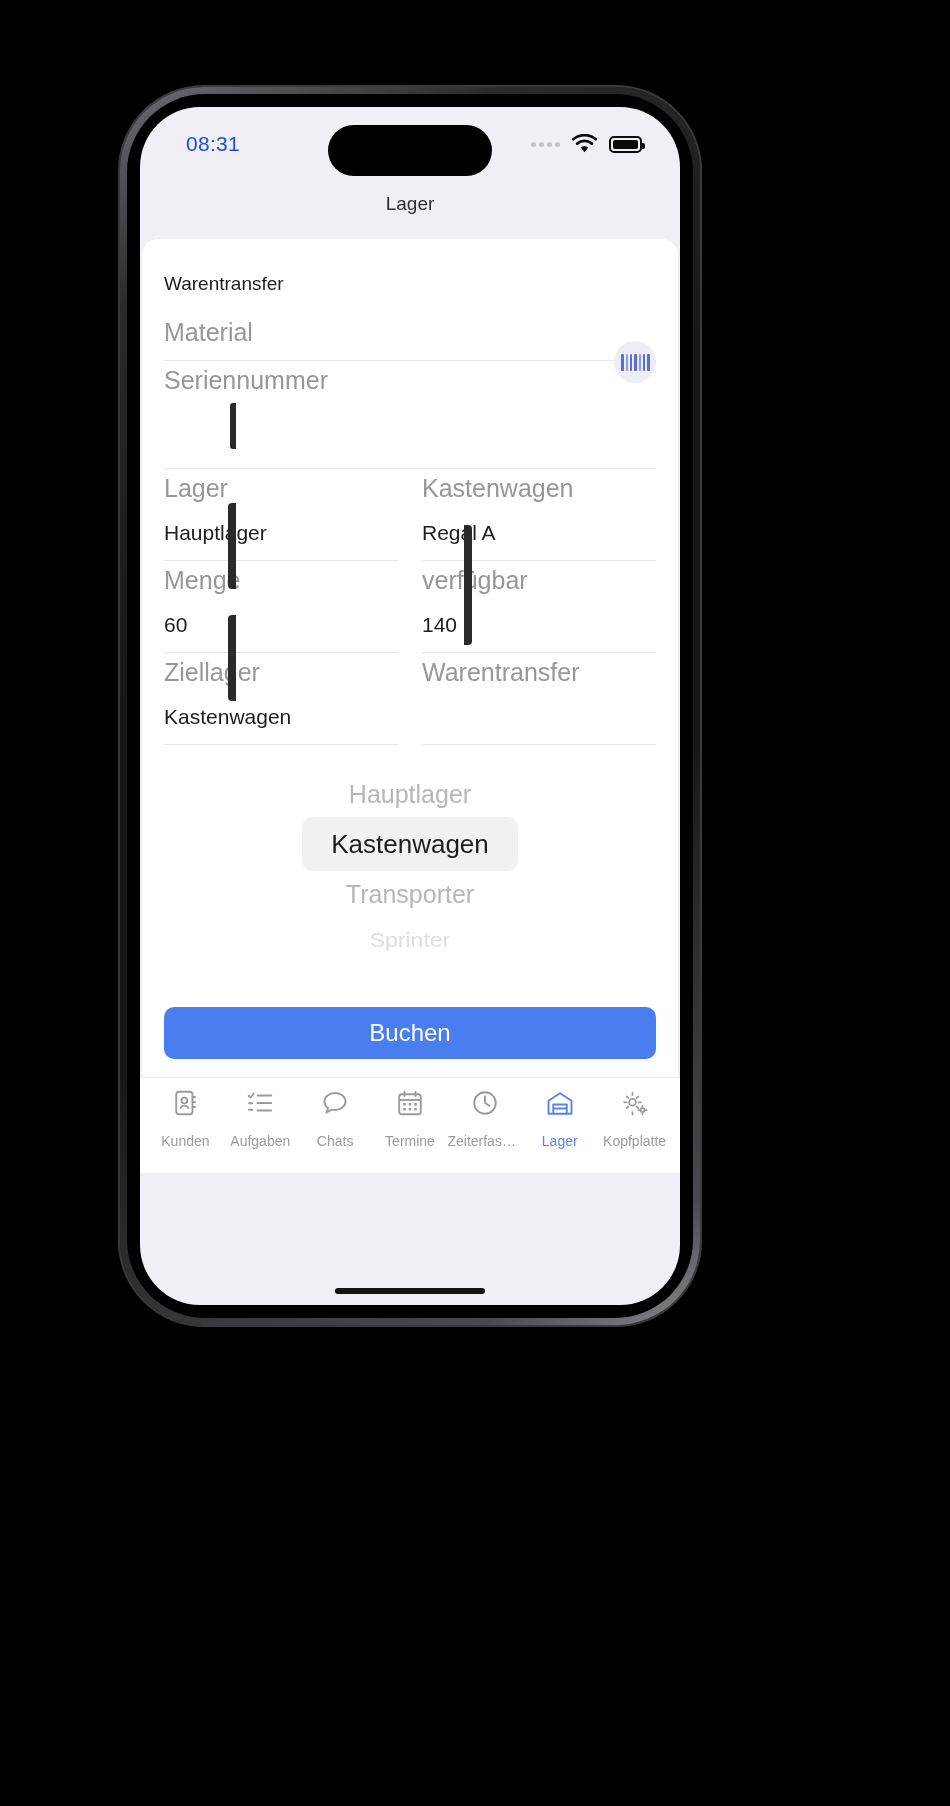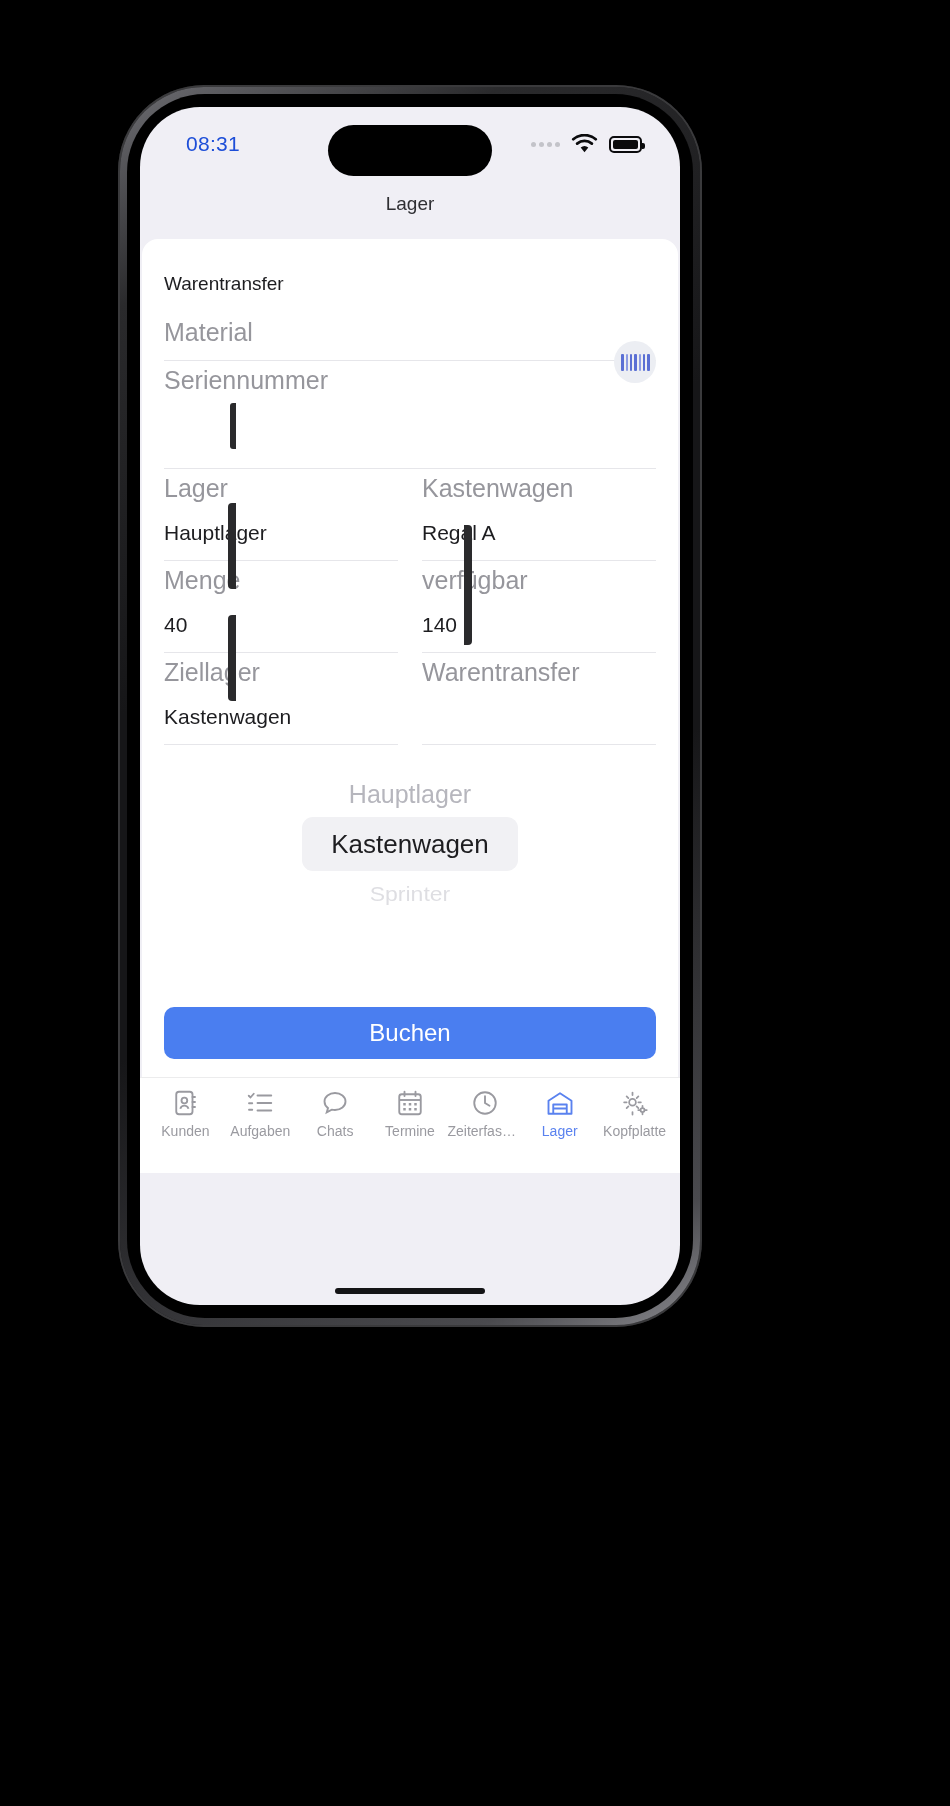--- a/index.html
+++ b/index.html
@@ -220,21 +220,21 @@
     display: flex;
     align-items: flex-start;
     padding: 10px 8px 0 8px;
   }
   .tab {
     flex: 1 1 0;
     min-width: 0;
     display: flex;
     flex-direction: column;
     align-items: center;
-    gap: 5px;
+    gap: 15px;
     color: #9a9aa0;
   }
   .tab.active { color: #5a82ef; }
   .tab-icon { width: 30px; height: 30px; display: block; }
   .tab-label {
     font-size: 14px;
     max-width: 100%;
     overflow: hidden;
     text-overflow: ellipsis;
     white-space: nowrap;
@@ -320,21 +320,21 @@
           <div class="field">
             <div class="field-label">Kastenwagen</div>
             <div class="field-value">Regal A</div>
             <div class="field-rule"></div>
           </div>
         </div>
 
         <div class="row2">
           <div class="field">
             <div class="field-label">Menge</div>
-            <div class="field-value">40</div>
+            <div class="field-value">60</div>
             <div class="field-rule"></div>
           </div>
           <div class="field">
             <div class="field-label">verfügbar</div>
             <div class="field-value">140</div>
             <div class="field-rule"></div>
           </div>
         </div>
 
         <div class="row2">
@@ -346,20 +346,21 @@
           <div class="field">
             <div class="field-label">Warentransfer</div>
             <div class="field-value"></div>
             <div class="field-rule"></div>
           </div>
         </div>
 
         <div class="picker">
           <div class="pick-row p-near">Hauptlager</div>
           <div class="pick-row p-sel">Kastenwagen</div>
+          <div class="pick-row p-near">Transporter</div>
           <div class="pick-row p-far">Sprinter</div>
         </div>
 
         <div class="actions">
           <button class="btn btn-primary">Buchen</button>
         </div>
       </div>
 
       <div class="tabbar">
 

